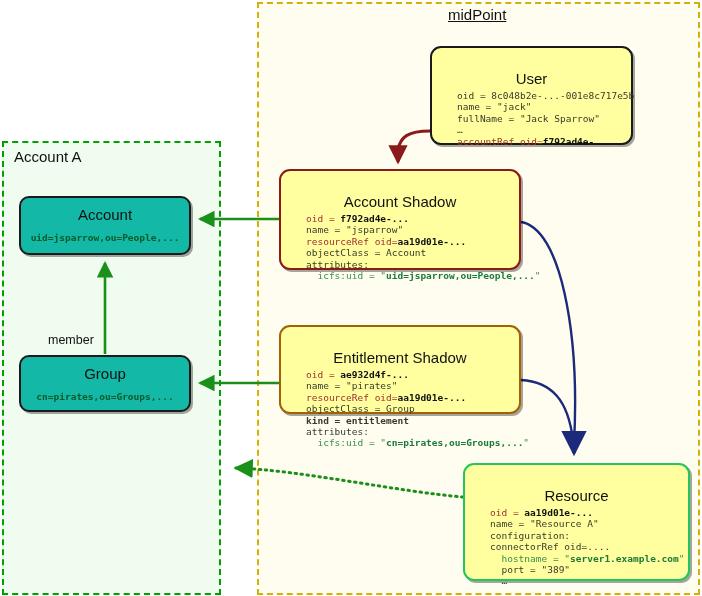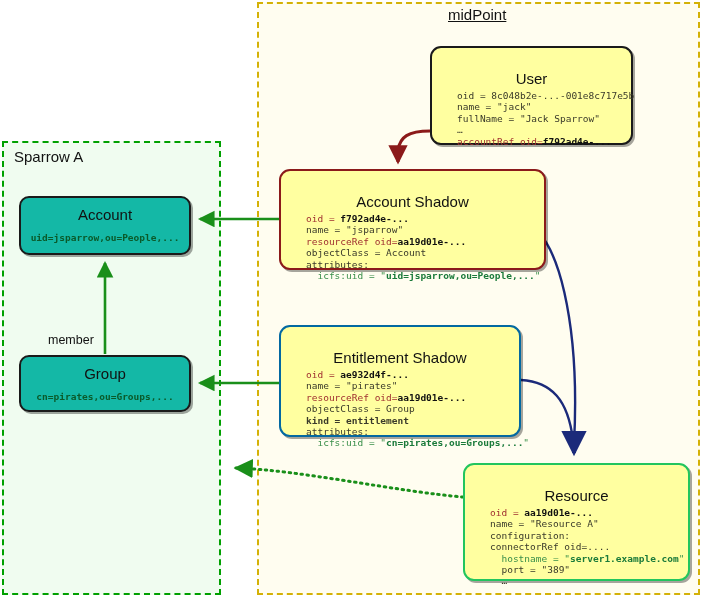--- a/index.html
+++ b/index.html
@@ -73,41 +73,41 @@
     white-space:pre;
   }
   .ln-red{color:#a03030;}
   .ln-dark{color:#3a3a2a;}
   .ln-green{color:#3a8f4a;}
   .b{font-weight:bold;}
   .b-dark{font-weight:bold;color:#111;}
   .b-green{font-weight:bold;color:#1a7a3a;}
 
   #user-box{left:430px;top:46px;width:203px;height:99px;border:2px solid #1a1a1a;}
-  #account-shadow-box{left:279px;top:169px;width:267px;height:101px;border:2px solid #8b1a1a;}
-  #entitlement-shadow-box{left:279px;top:325px;width:242px;height:112px;border:2px solid #0369a1;}
+  #account-shadow-box{left:279px;top:169px;width:242px;height:101px;border:2px solid #8b1a1a;}
+  #entitlement-shadow-box{left:279px;top:325px;width:242px;height:89px;border:2px solid #a16207;}
   #resource-box{left:463px;top:463px;width:227px;height:118px;border:2px solid #22c55e;}
 
   
   #member-label{
     position:absolute;left:48px;top:333px;
     font-size:12.5px;color:#111;
   }
 
   
   #arrows{position:absolute;left:0;top:0;width:702px;height:596px;pointer-events:none;}
 </style>
 </head>
 <body>
 
 <div id="stage">
 
   <div class="panel" id="resource-a-panel"></div>
   <div class="panel" id="midpoint-panel"></div>
-  <div class="panel-title" id="resource-a-title">Sparrow A</div>
+  <div class="panel-title" id="resource-a-title">Account A</div>
   <div class="panel-title" id="midpoint-title">midPoint</div>
 
   <svg id="arrows" viewBox="0 0 702 596">
     <defs>
       <marker id="ah-red" markerWidth="7" markerHeight="7" refX="5.6" refY="3.2" orient="auto">
         <path d="M0,0 L6.4,3.2 L0,6.4 z" fill="#8b1a1a"></path>
       </marker>
       <marker id="ah-navy" markerWidth="7" markerHeight="7" refX="5.6" refY="3.2" orient="auto">
         <path d="M0,0 L6.4,3.2 L0,6.4 z" fill="#1b2a7a"></path>
       </marker>

